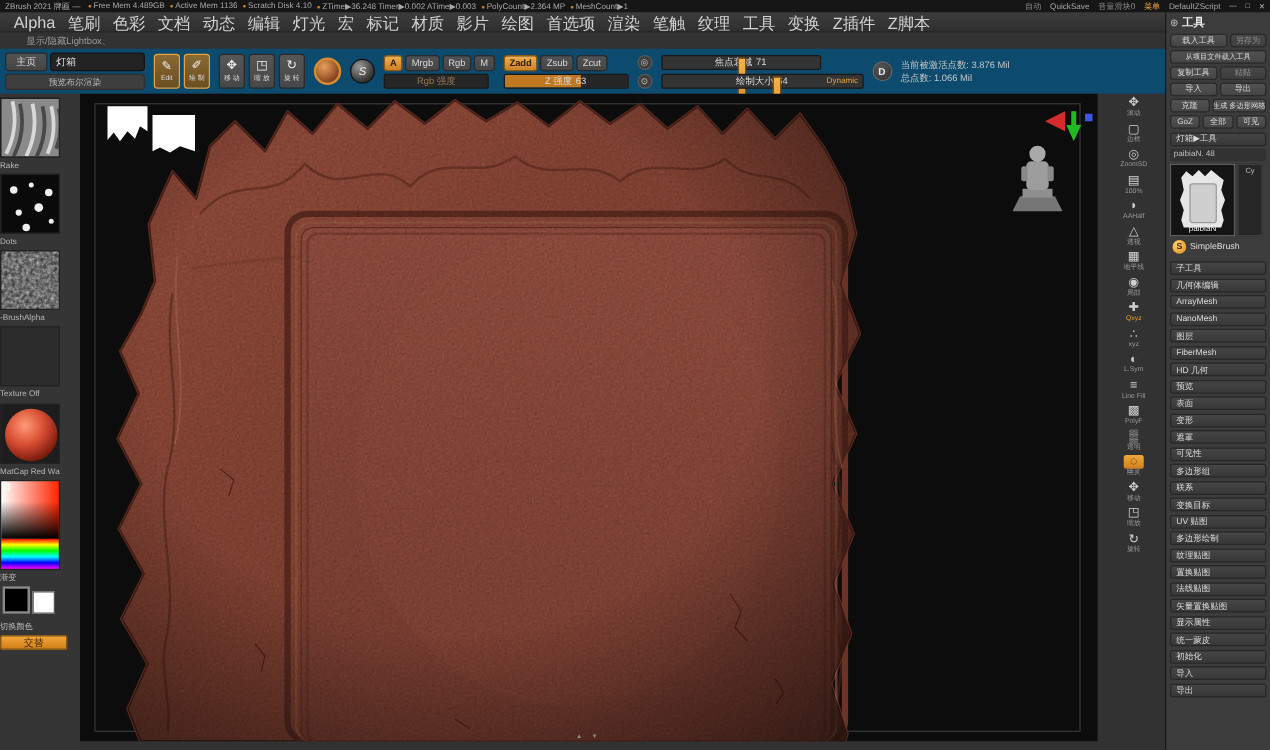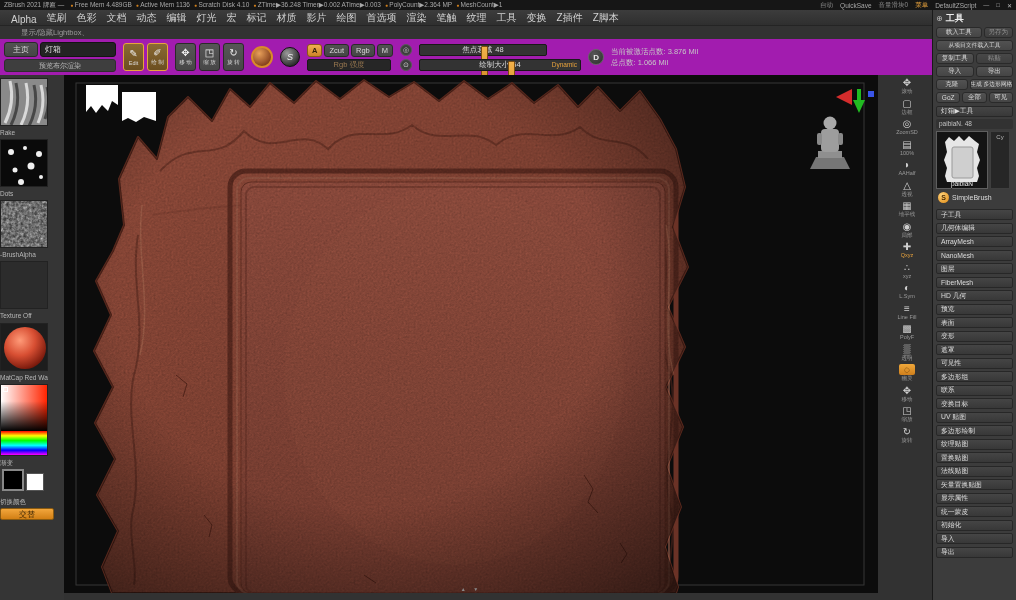--- a/index.html
+++ b/index.html
@@ -9,27 +9,27 @@
 .dimtxt{color:#8a8a8a}
 
 
 #titlebar{position:absolute;left:0;top:0;width:1016px;height:10px;background:#161616;display:flex;align-items:center;gap:6px;padding:0 4px;font-size:6.5px;color:#a8a8a8;white-space:nowrap}
 .tb-stats{display:flex;gap:4px}
 .stat::before{content:"● ";color:#cf7f1c;font-size:5px}
 .tb-right{margin-left:auto;display:flex;gap:7px;align-items:center}
 .winbtn{color:#bbb;font-size:6px;cursor:pointer}
 
 
-#menubar{position:absolute;left:0;top:10px;width:932px;height:16px;background:linear-gradient(#3c3c3c,#2f2f2f);border-bottom:1px solid #242424;display:flex;align-items:flex-end;padding:0 6px;font-size:10px;color:#d2d2d2}
+#menubar{position:absolute;left:0;top:10px;width:932px;height:16px;background:linear-gradient(#3c3c3c,#2f2f2f);border-bottom:1px solid #242424;display:flex;align-items:flex-start;padding:0 6px;font-size:13px;color:#d2d2d2}
 .menu-item{padding:0 5px;cursor:pointer}
 
 #statusline{position:absolute;left:0;top:26px;width:932px;height:13px;display:flex;align-items:center;padding-left:21px;font-size:7.5px;color:#9b9b9b}
 
 
-#shelf{position:absolute;left:0;top:39px;width:932px;height:36px;display:flex;align-items:center;gap:7px;padding:0 4px;background:#a21caf}
+#shelf{position:absolute;left:0;top:39px;width:932px;height:36px;display:flex;align-items:center;gap:7px;padding:0 4px;background:#0c4a6e}
 .btn{background:linear-gradient(#525252,#454545);border:1px solid #2a2a2a;border-radius:3px;color:#d8d8d8;font-size:8px;display:flex;align-items:center;justify-content:center;cursor:pointer}
 .home-group{display:grid;grid-template-columns:34px 76px;grid-auto-rows:15px 13px;gap:2px}
 #lightbox-btn{background:#232323;border:1px solid #141414;color:#e0e0e0;justify-content:flex-start;padding-left:4px}
 #prevbool-btn{grid-column:1/3;font-size:7px;background:#3e3e3e;border-color:#2e2e2e;color:#b8b8b8}
 .tool-group{display:flex;gap:3px}
 .tbtn{width:21px;height:28px;border-radius:3px;background:linear-gradient(#565656,#474747);border:1px solid #2a2a2a;display:flex;flex-direction:column;align-items:center;justify-content:center;gap:1px;cursor:pointer}
 .tbtn.on{background:linear-gradient(#8a6a33,#6b4e20);border-color:#e8a33d}
 .ticon{font-size:10px;line-height:10px;color:#ececec}
 .tlabel{font-size:5.5px;color:#ddd;white-space:nowrap}
 .brush-preview{width:22px;height:22px;border-radius:50%;background:radial-gradient(circle at 35% 30%,#e8a05a,#8a4520 70%,#5e2c12);border:2px solid #d98a2b;cursor:pointer}
@@ -177,39 +177,50 @@
         <span class="ticon">↻</span>
         <span class="tlabel">旋 转</span>
       </button>
     </div>
     <div class="brush-preview"></div>
     <div class="mat-sphere">S</div>
 
     <div class="mode-group">
       <div class="mode-row">
         <button class="btn mini on">A</button>
-        <button class="btn mini">Zcut</button>
+        <button class="btn mini">Mrgb</button>
         <button class="btn mini">Rgb</button>
         <button class="btn mini">M</button>
       </div>
       <div class="slider dim" style="width:84px">
         <span>Rgb 强度</span>
       </div>
     </div>
 
+    <div class="mode-group">
+      <div class="mode-row">
+        <button class="btn mini on">Zadd</button>
+        <button class="btn mini">Zsub</button>
+        <button class="btn mini">Zcut</button>
+      </div>
+      <div class="slider zfill" style="width:100px">
+        <span>Z 强度</span>
+        <span>63</span>
+      </div>
+    </div>
 
     <div class="icon-col">
       <div class="round-icon">◎</div>
       <div class="round-icon">⊙</div>
     </div>
 
     <div class="sl-col">
       <div class="slider" style="width:128px;background:#333">
         <span>焦点衰减</span>
-        <span>48</span>
+        <span>71</span>
         <i class="thumb" style="left:48%"></i>
       </div>
       <div class="slider" style="width:162px;background:#333">
         <span>绘制大小</span>
         <span>64</span>
         <i class="thumb" style="left:55%"></i>
         <em class="dyn">Dynamic</em>
       </div>
     </div>
 

